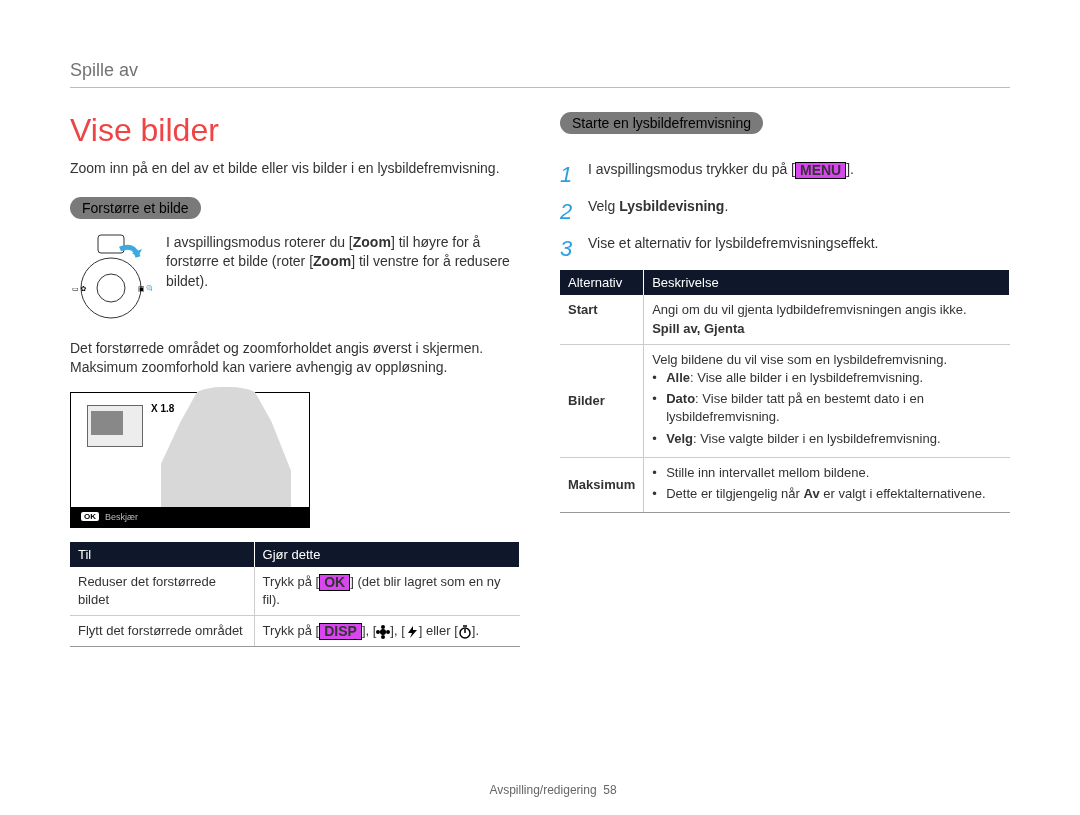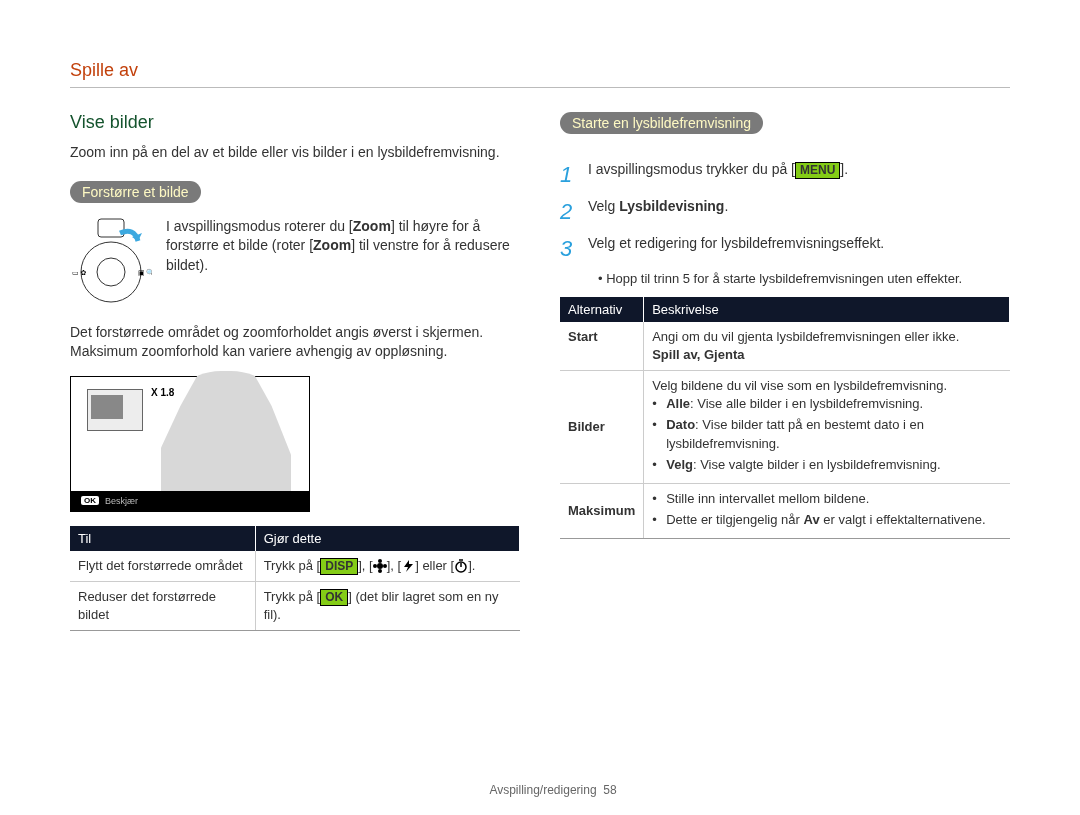--- a/index.html
+++ b/index.html
@@ -7,49 +7,49 @@
     font-family: Arial, Helvetica, sans-serif;
     font-size: 14px;
     color: #333;
     width: 1080px;
     height: 815px;
     background: #fff;
     position: relative;
     padding: 60px 70px 30px 70px;
   }
   .breadcrumb {
-    color: #c2410c;
+    color: #737373;
     font-size: 18px;
     font-weight: 300;
     border-bottom: 1px solid #bbb;
     padding-bottom: 6px;
     margin-bottom: 24px;
   }
   .columns {
     display: flex;
     gap: 40px;
   }
   .col {
     flex: 1;
     min-width: 0;
   }
   h1 {
-    color: #14532d;
+    color: #ef4444;
     font-weight: 400;
-    font-size: 18px;
+    font-size: 32px;
     margin-bottom: 10px;
   }
   .intro {
     line-height: 1.4;
     margin-bottom: 18px;
   }
   .pill {
     display: inline-block;
     background: #7a7a7a;
-    color: #fef9c3;
+    color: #000000;
     border-radius: 12px;
     padding: 3px 12px;
     font-size: 14px;
     margin-bottom: 14px;
   }
   .zoom-row {
     display: flex;
     align-items: flex-start;
     gap: 14px;
     margin-bottom: 16px;
@@ -186,24 +186,24 @@
   ul.cell-list li::before {
     content: "•";
     position: absolute;
     left: 0;
   }
   .keybox {
     display: inline-block;
     border: 1px solid #000;
     padding: 0 4px;
     font-weight: bold;
-    font-size: 12px;
+    font-size: 14px;
     line-height: 15px;
     vertical-align: middle;
-    background: #84cc16;
+    background: #d946ef;
     text-align: center;
   }
   .footer {
     position: absolute;
     bottom: 18px;
     left: 0; right: 0;
     text-align: center;
     font-size: 12px;
     color: #666;
     padding-left: 26px;
@@ -257,44 +257,44 @@
     </div>
 
     <table class="grid">
       <thead>
         <tr>
           <th>Til</th>
           <th>Gjør dette</th>
         </tr>
       </thead>
       <tbody>
+        <tr>
+          <td>Reduser det forstørrede bildet</td>
+          <td>
+            <span>Trykk på [</span><span class="keybox">OK</span><span>] (det blir lagret som en ny fil).</span>
+          </td>
+        </tr>
         <tr>
           <td>Flytt det forstørrede området</td>
           <td>
             <span>Trykk på [</span><span class="keybox">DISP</span><span>], [</span><svg class="icon-sym" viewBox="0 0 14 14">
                 <circle cx="7" cy="7" r="3" fill="#000"></circle>
                 <circle cx="7" cy="2" r="2" fill="#000"></circle>
                 <circle cx="7" cy="12" r="2" fill="#000"></circle>
                 <circle cx="2" cy="7" r="2" fill="#000"></circle>
                 <circle cx="12" cy="7" r="2" fill="#000"></circle>
               </svg><span>], [</span><svg class="icon-sym" viewBox="0 0 14 14">
                 <polygon points="8,1 3,8 7,8 5,13 12,5 8,5" fill="#000"></polygon>
               </svg><span>] eller [</span><svg class="icon-sym" viewBox="0 0 14 14">
                 <circle cx="7" cy="8" r="5" fill="none" stroke="#000" stroke-width="1.5"></circle>
                 <line x1="7" y1="8" x2="7" y2="4" stroke="#000" stroke-width="1.5"></line>
                 <line x1="5" y1="1" x2="9" y2="1" stroke="#000" stroke-width="1.5"></line>
               </svg><span>].</span>
           </td>
         </tr>
-        <tr>
-          <td>Reduser det forstørrede bildet</td>
-          <td>
-            <span>Trykk på [</span><span class="keybox">OK</span><span>] (det blir lagret som en ny fil).</span>
-          </td>
-        </tr>
       </tbody>
     </table>
   </div>
 
   <div class="col">
     <div class="pill">Starte en lysbildefremvisning</div>
 
     <div class="steps">
       <div class="step">
         <span class="num">1</span>
@@ -303,37 +303,36 @@
         </span>
       </div>
       <div class="step">
         <span class="num">2</span>
         <span>
           <span>Velg </span><b>Lysbildevisning</b><span>.</span>
         </span>
       </div>
       <div class="step">
         <span class="num">3</span>
-        <span>Velg et redigering for lysbildefremvisningseffekt.</span>
+        <span>Vise et alternativ for lysbildefremvisningseffekt.</span>
       </div>
     </div>
-    <div class="bullet">Hopp til trinn 5 for å starte lysbildefremvisningen uten effekter.</div>
 
     <table class="grid">
       <thead>
         <tr>
           <th style="width:82px">Alternativ</th>
           <th>Beskrivelse</th>
         </tr>
       </thead>
       <tbody>
         <tr>
           <td><b>Start</b></td>
           <td>
-            <span>Angi om du vil gjenta lysbildefremvisningen eller ikke.</span><br>
+            <span>Angi om du vil gjenta lydbildefremvisningen angis ikke.</span><br>
             <b>Spill av, Gjenta</b>
           </td>
         </tr>
         <tr>
           <td style="vertical-align:middle"><b>Bilder</b></td>
           <td>
             <span>Velg bildene du vil vise som en lysbildefremvisning.</span>
             <ul class="cell-list">
               <li><b>Alle</b><span>: Vise alle bilder i en lysbildefremvisning.</span></li>
               <li><b>Dato</b><span>: Vise bilder tatt på en bestemt dato i en lysbildefremvisning.</span></li>

